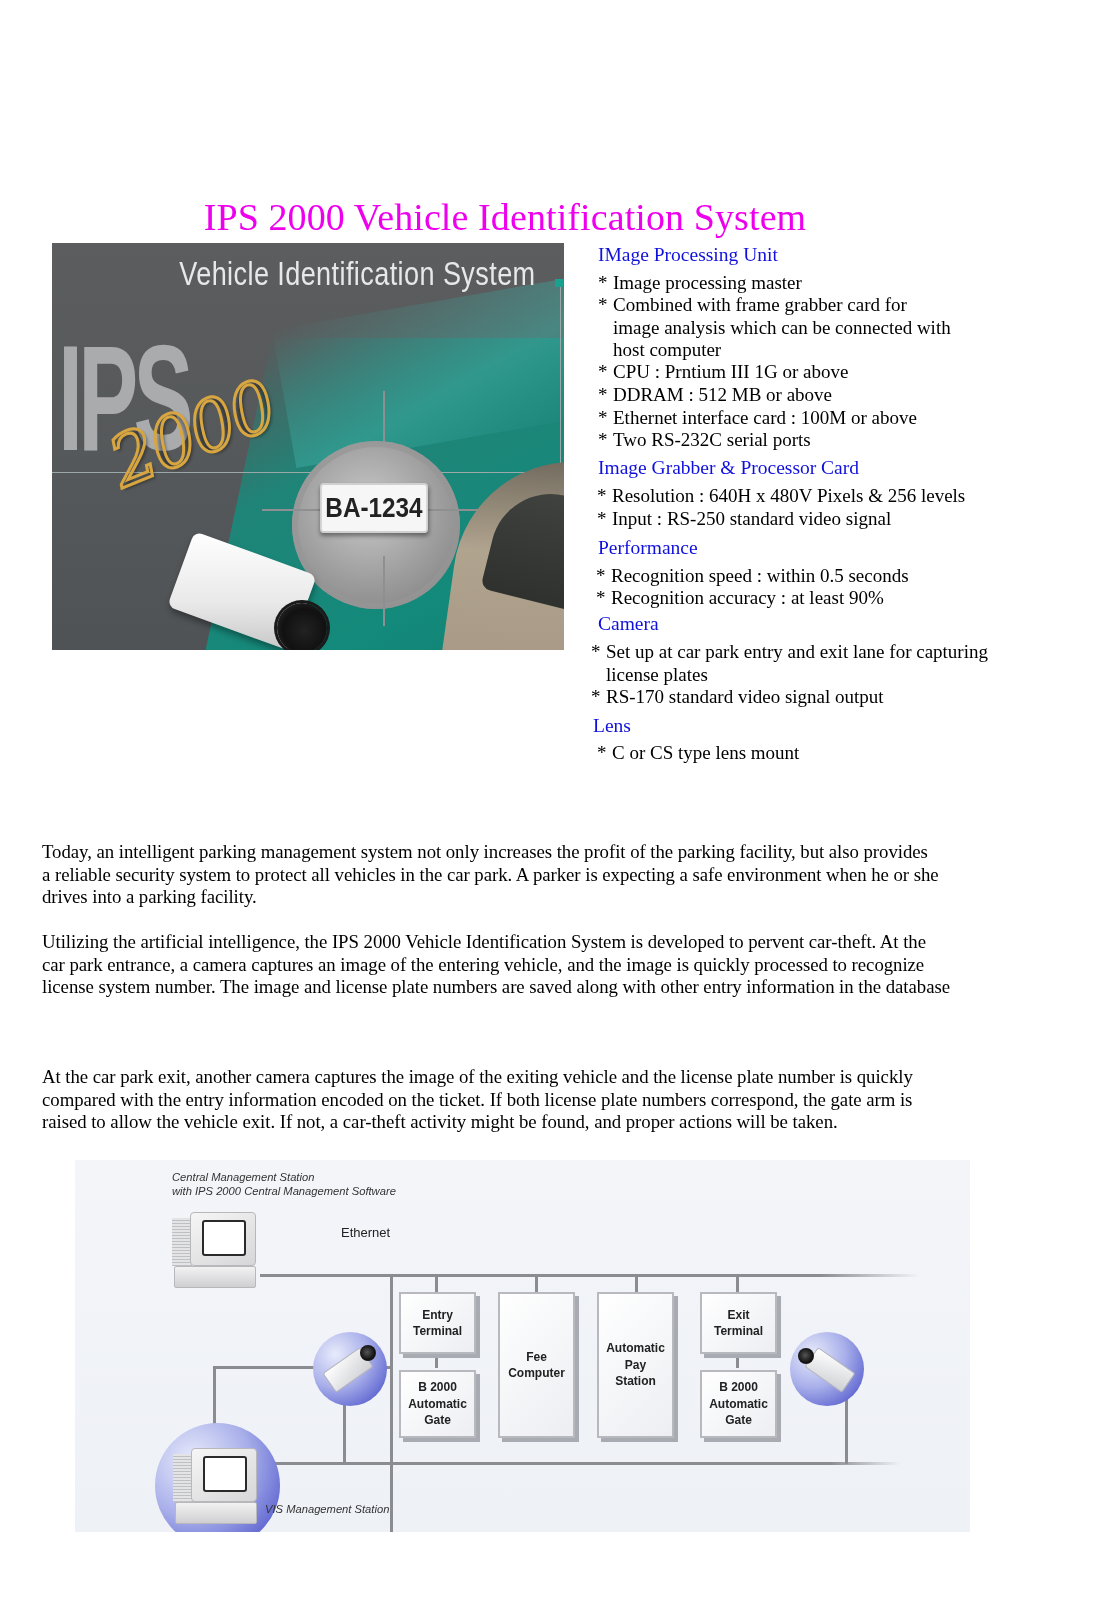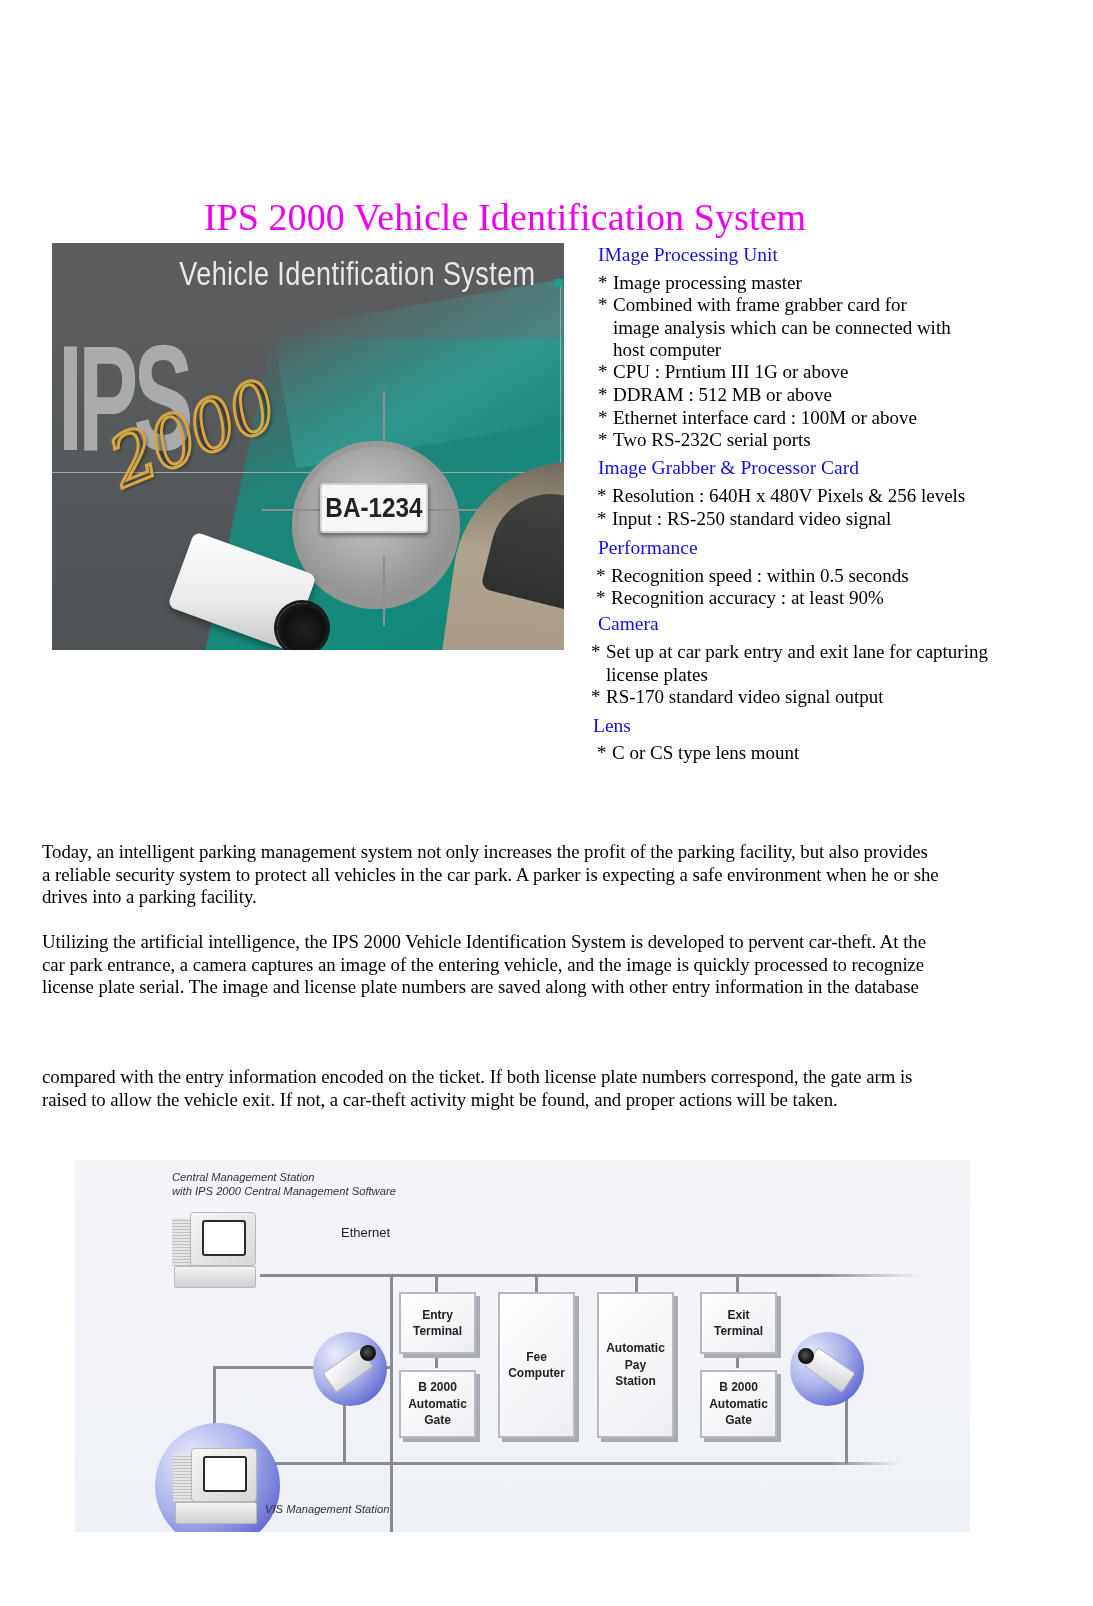--- a/index.html
+++ b/index.html
@@ -243,23 +243,24 @@
 </div>
 
 <div class="para" style="top:841px;">
   <span class="line">Today, an intelligent parking management system not only increases the profit of the parking facility, but also provides</span>
   <span class="line">a reliable security system to protect all vehicles in the car park.  A parker is expecting a safe environment when he or she</span>
   <span class="line">drives into a parking facility.</span>
 </div>
 <div class="para" style="top:931px;">
   <span class="line">Utilizing the artificial intelligence, the IPS 2000 Vehicle Identification System is developed to pervent car-theft.   At the</span>
   <span class="line">car park entrance, a camera captures an image of the entering vehicle, and the image is quickly processed to recognize</span>
-  <span class="line">license plate serial.  The image and license plate numbers are saved along with other entry information in the database</span>
+  <span class="line">license system number.  The image and license plate numbers are saved along with other entry information in the database</span>
 </div>
 <div class="para" style="top:1066px;">
+  <span class="line">At the car park exit, another camera captures the image of the exiting vehicle and the license plate number is quickly</span>
   <span class="line">compared with the entry information encoded on the ticket.  If both license plate numbers correspond, the gate arm is</span>
   <span class="line">raised to allow the vehicle exit.  If not, a car-theft activity might be found, and proper actions will be taken.</span>
 </div>
 
 <div class="diagram">
   <div class="caption" style="left:97px; top:11px;">Central Management Station</div>
   <div class="caption" style="left:97px; top:25px;">with IPS 2000 Central Management Software</div>
 
   <div class="monitor" style="left:97px; top:52px;">
     <div class="side"></div>

